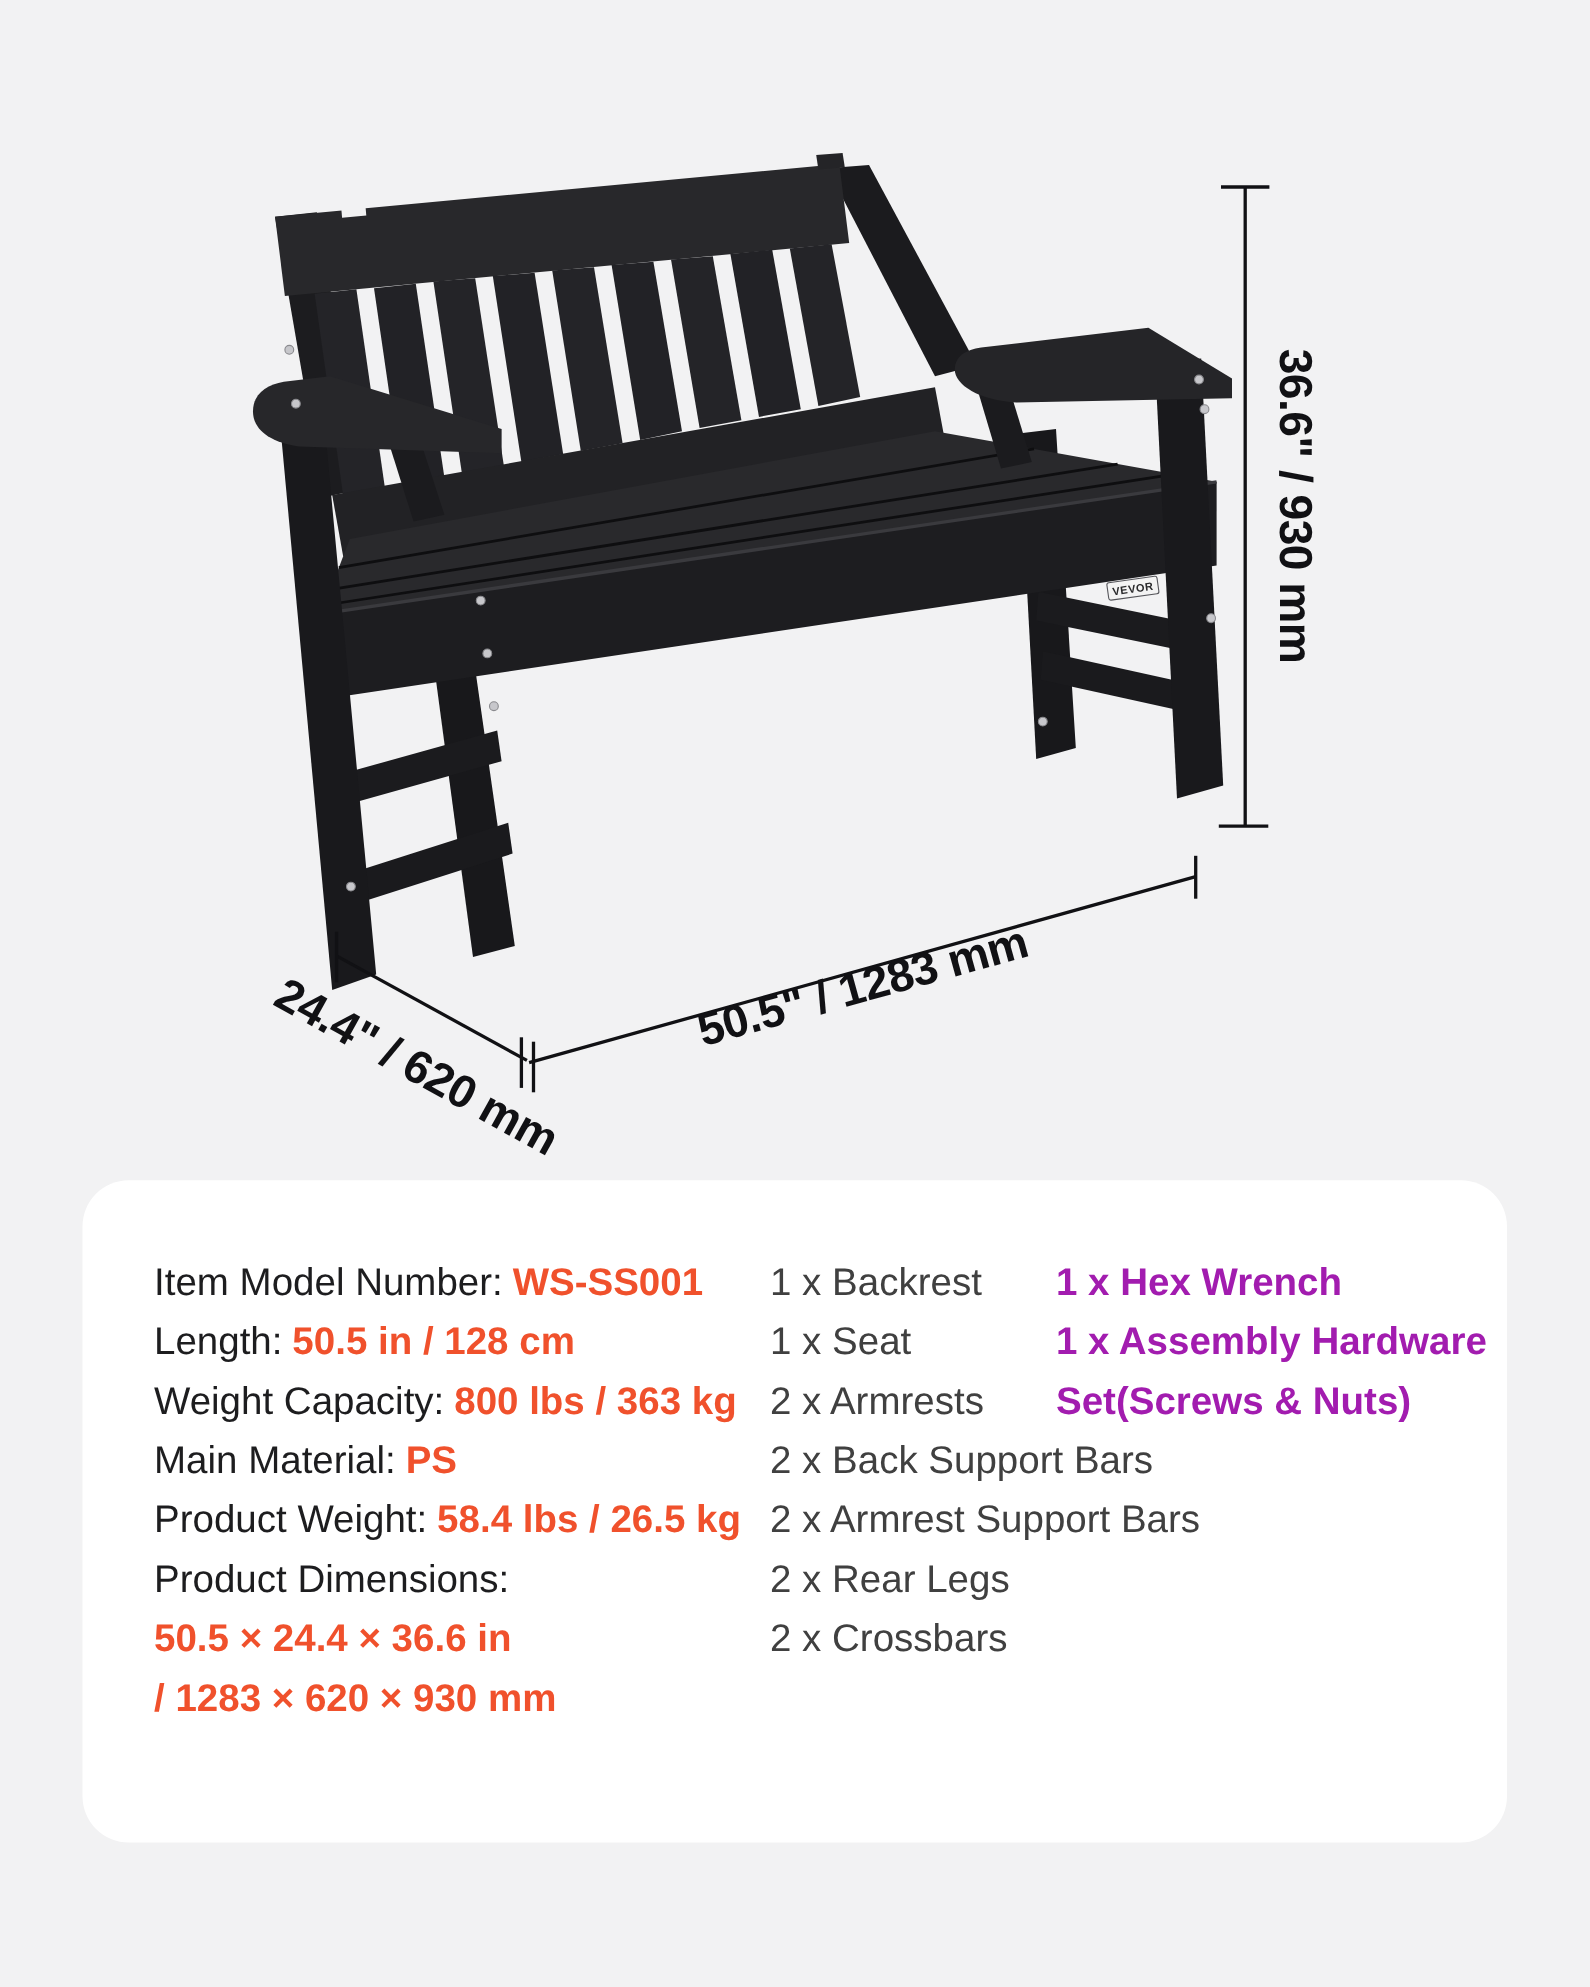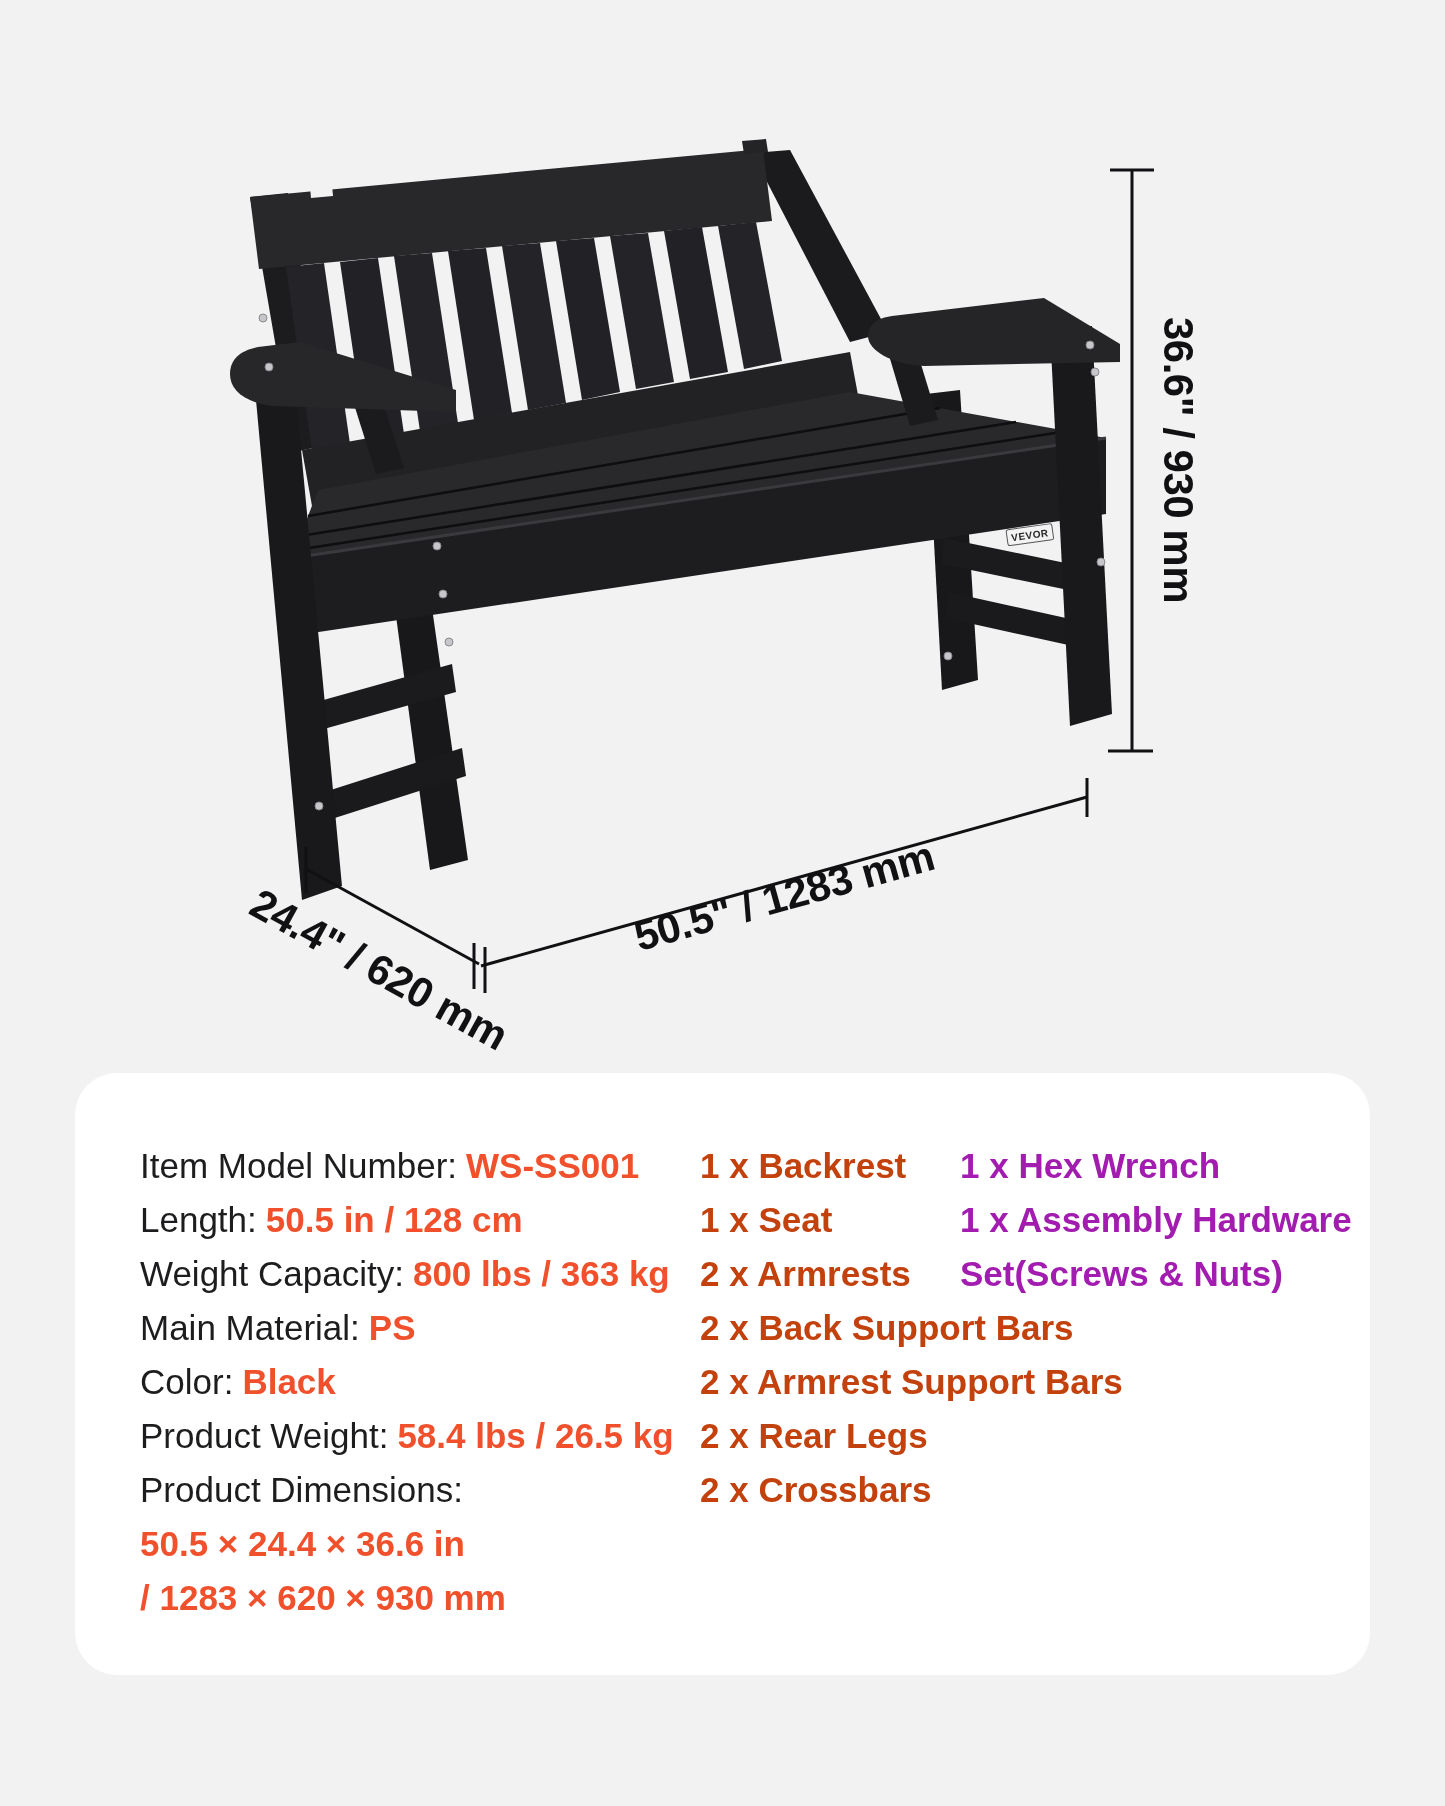--- a/index.html
+++ b/index.html
@@ -17,21 +17,21 @@
     background:#ffffff;border-radius:42px;
   }
   .spec-col{position:absolute;left:65px;top:66px;}
   .acc-col{position:absolute;left:625px;top:66px;}
   .row{height:54px;line-height:54px;font-size:35px;white-space:nowrap;}
   .row .label{color:#1d1d1f;font-weight:400;}
   .row .value{color:#f0512c;font-weight:700;margin-left:9px;}
   .row .value.bare{margin-left:0;}
   .acc-heading{color:#1d1d1f;font-weight:400;}
   .acc-row{display:flex;}
-  .acc-row .c1{min-width:260px;color:#c2410c;font-weight:700;white-space:nowrap;}
+  .acc-row .c1{min-width:260px;color:#404040;font-weight:400;white-space:nowrap;}
   .acc-row .c2{color:#a21caf;font-weight:700;white-space:nowrap;}
   .dim-text{font-weight:700;font-size:42px;fill:#111114;letter-spacing:-0.5px;}
   .badge-text{font-weight:700;font-size:10px;fill:#2a2a2c;letter-spacing:0.5px;}
 </style>
 </head>
 <body>
 
 <div class="stage">
 <svg width="1445" height="1080" viewBox="0 0 1445 1080" xmlns="http://www.w3.org/2000/svg">
 
@@ -143,23 +143,20 @@
     <div class="row">
       <span class="label">Length:</span><span class="value">50.5 in / 128 cm</span>
     </div>
     <div class="row">
       <span class="label">Weight Capacity:</span><span class="value">800 lbs / 363 kg</span>
     </div>
     <div class="row">
       <span class="label">Main Material:</span><span class="value">PS</span>
     </div>
     <div class="row">
-      <span class="label">Color:</span><span class="value">Black</span>
-    </div>
-    <div class="row">
       <span class="label">Product Weight:</span><span class="value">58.4 lbs / 26.5 kg</span>
     </div>
     <div class="row">
       <span class="label">Product Dimensions:</span>
     </div>
     <div class="row">
       <span class="value bare">50.5 × 24.4 × 36.6 in</span>
     </div>
     <div class="row">
       <span class="value bare">/ 1283 × 620 × 930 mm</span>

